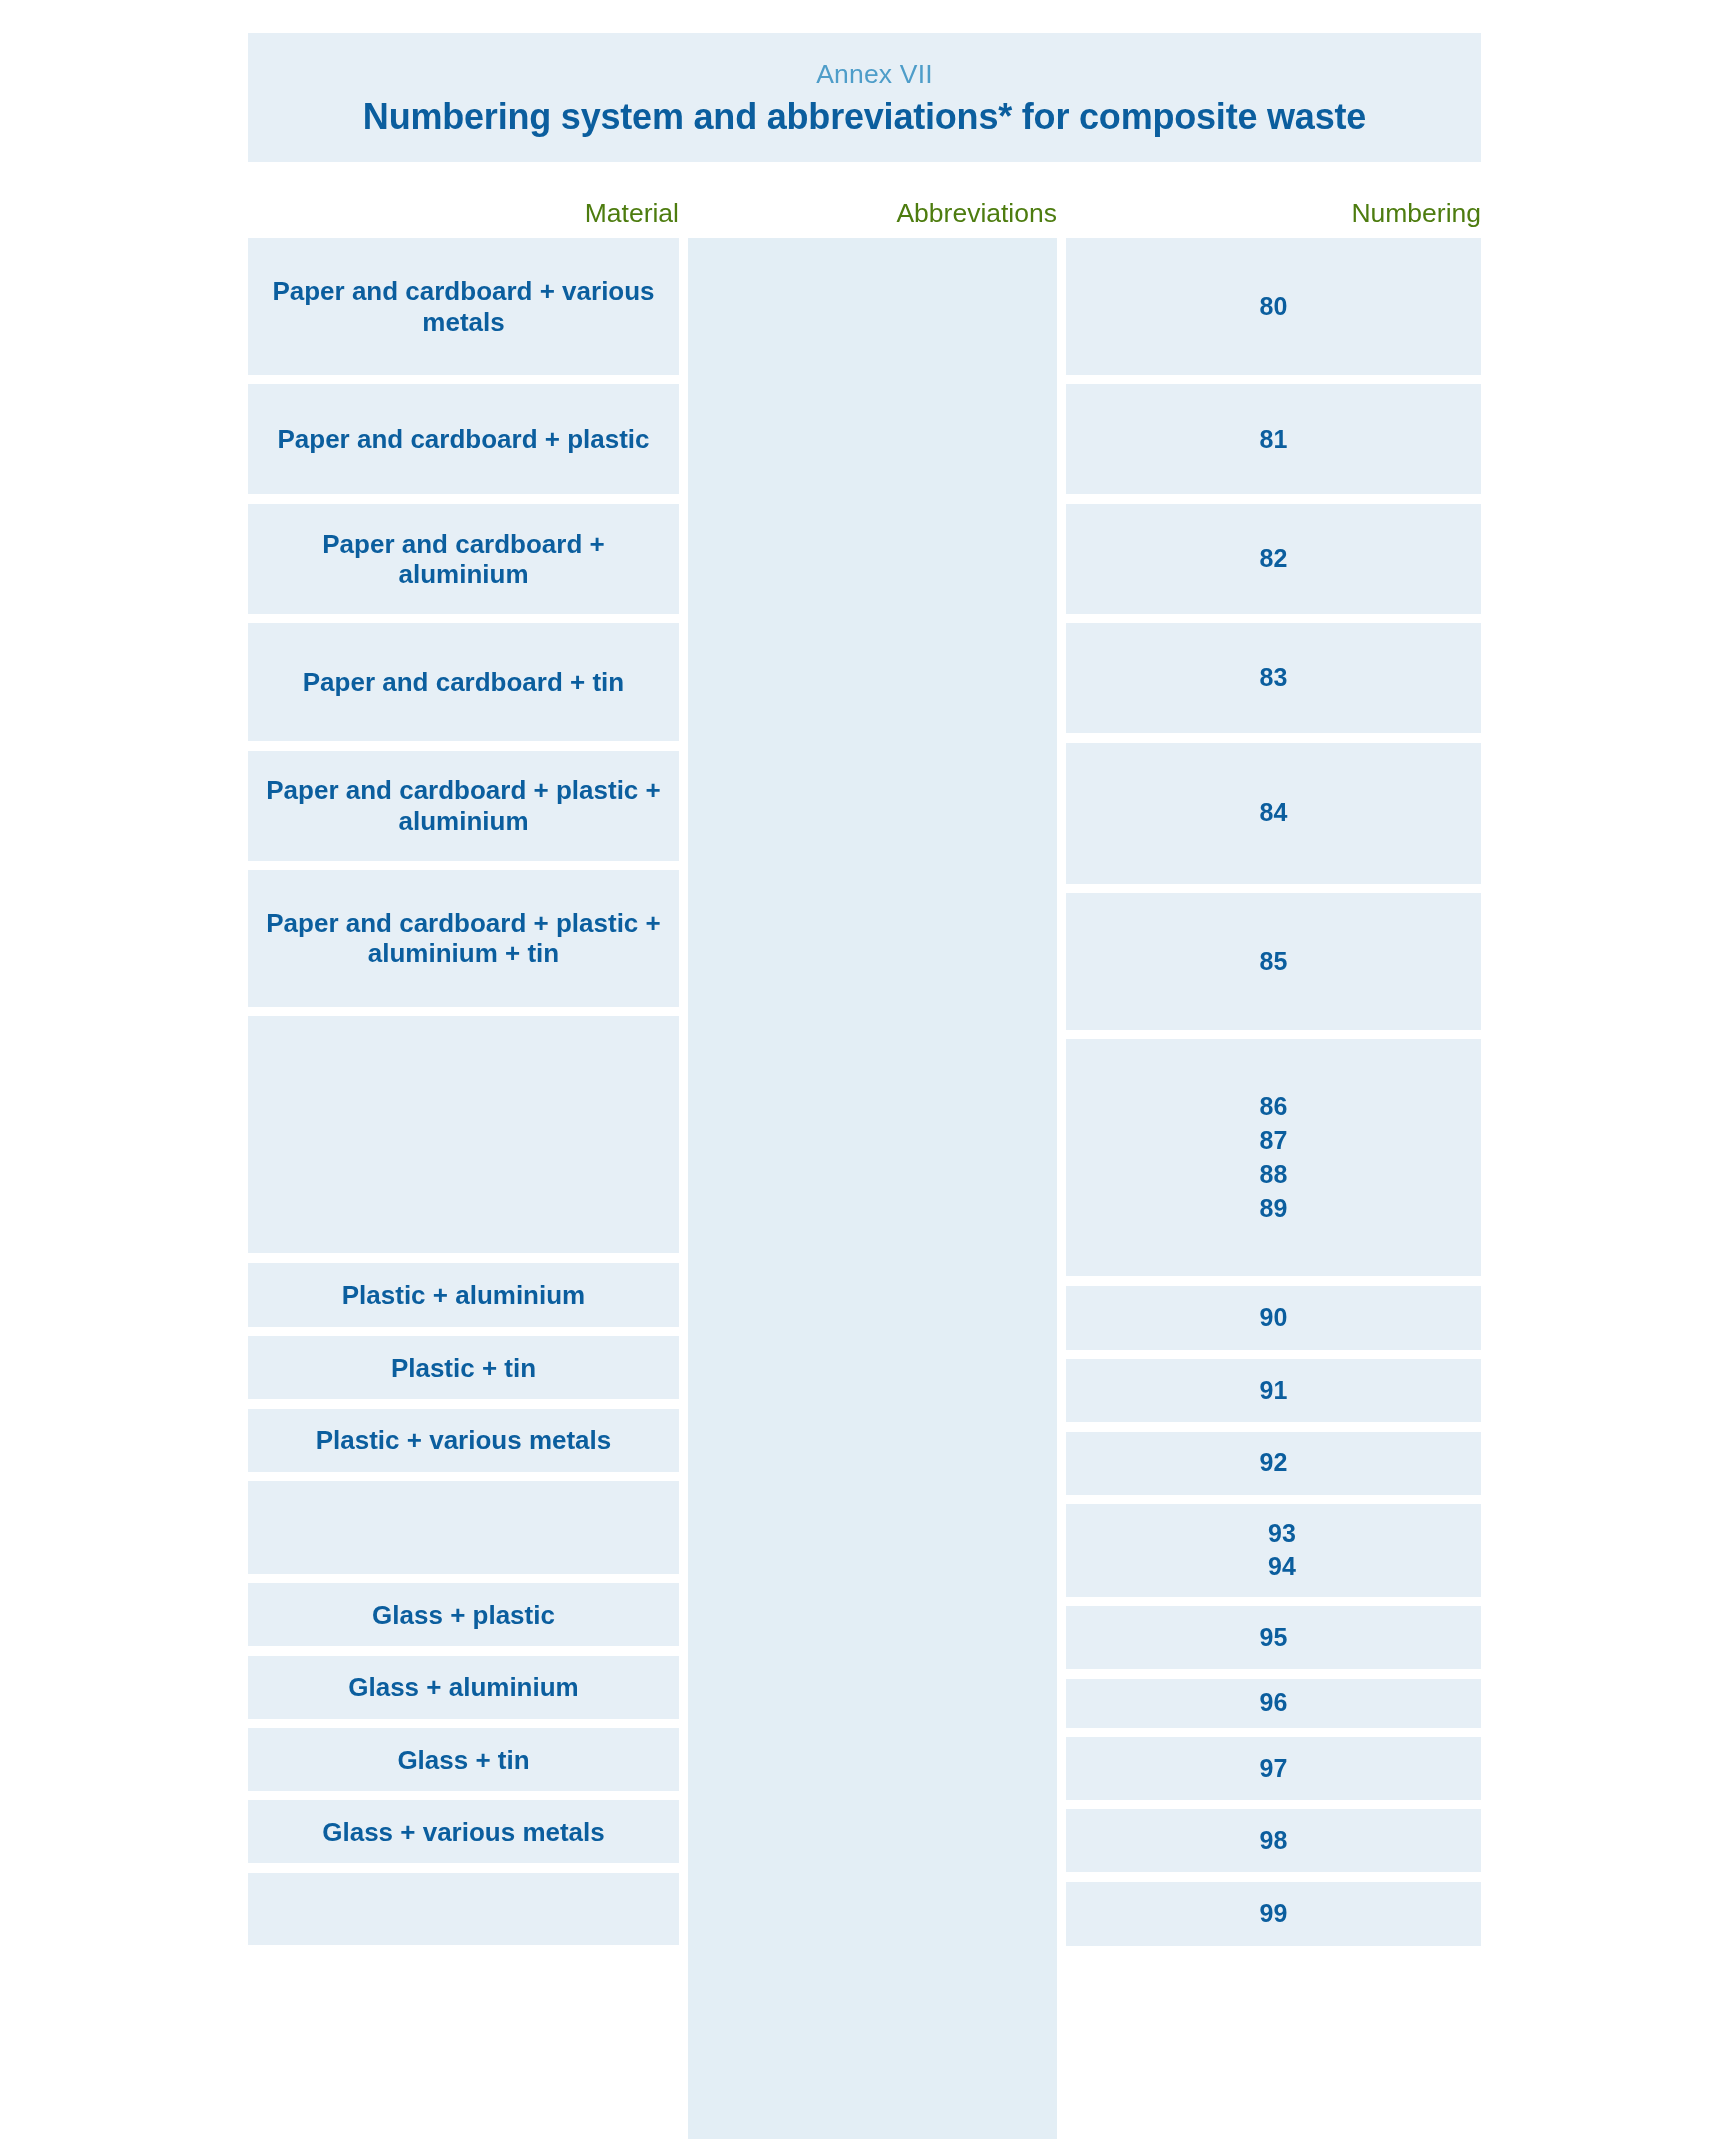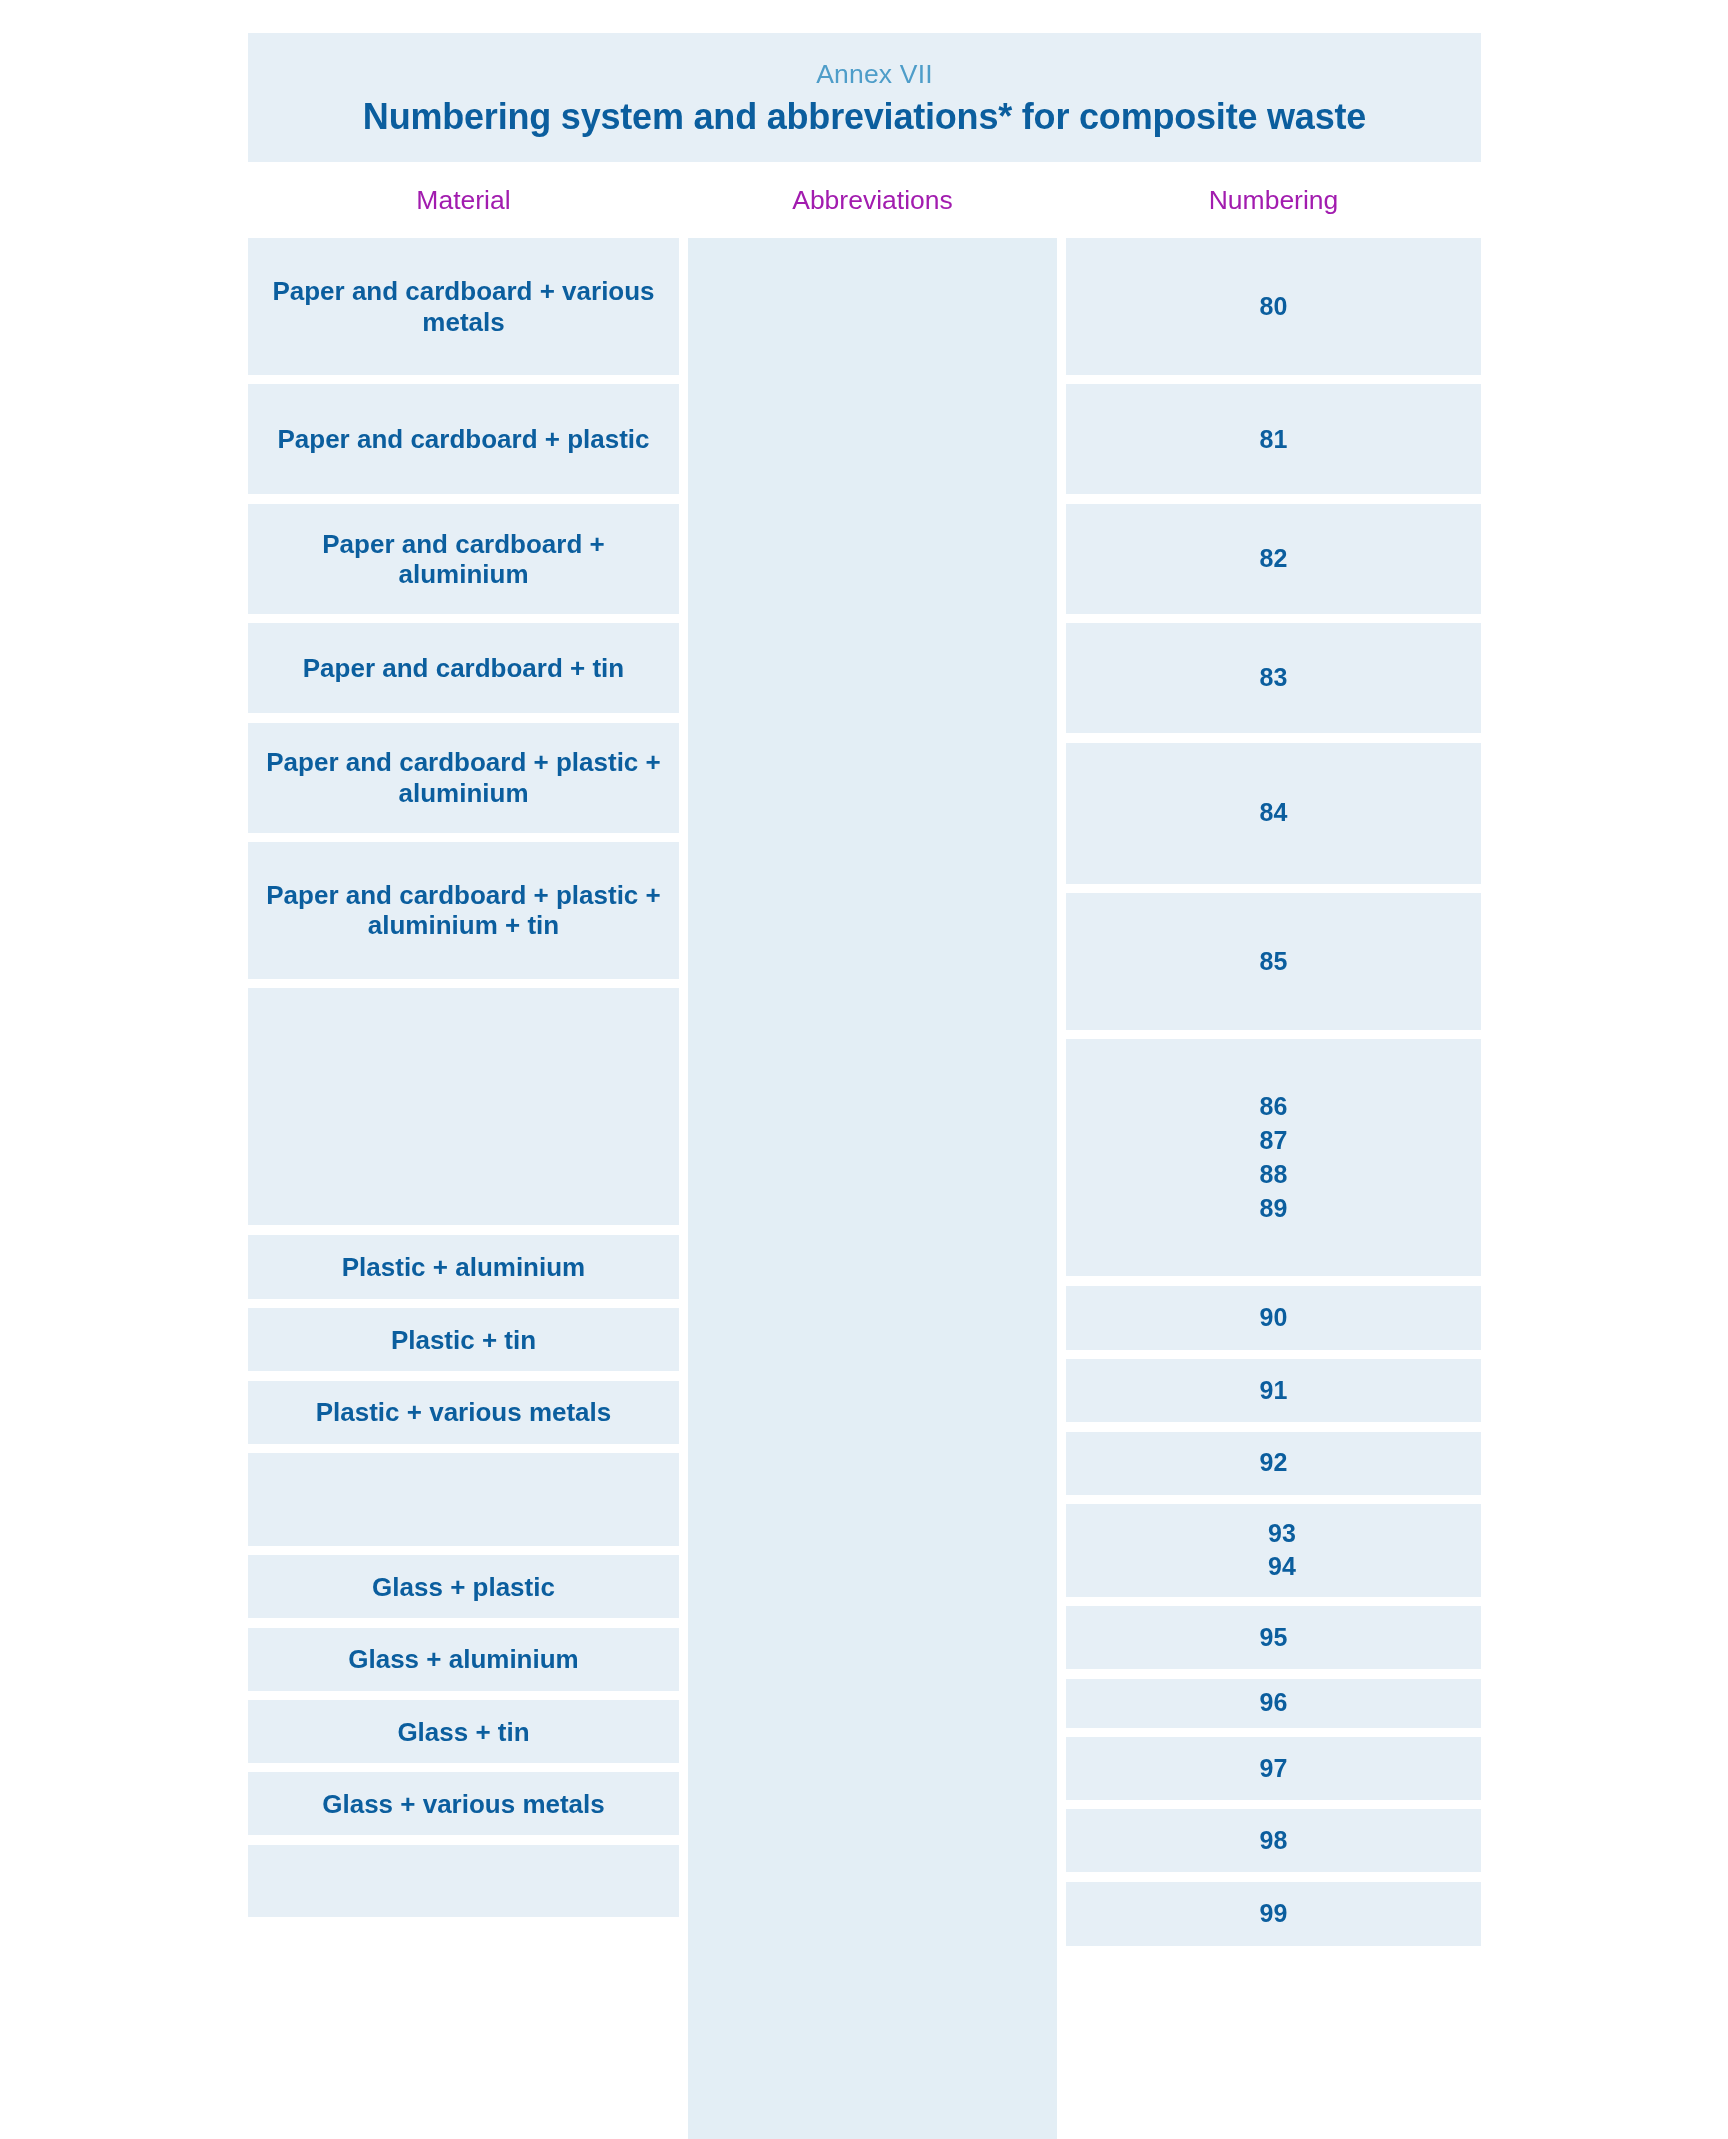--- a/index.html
+++ b/index.html
@@ -22,22 +22,22 @@
     font-size:26.5px;color:#4e9dc9;font-weight:400;letter-spacing:0.2px;margin-left:20px;
   }
   .maintitle{
     position:absolute;left:0;right:0;top:63px;
     text-align:center;
     font-size:36px;color:#0b5e9e;font-weight:700;letter-spacing:-0.2px;
   }
 
   
   .colhead{
-    position:absolute;top:183px;height:34px;
-    text-align:center;font-size:26.5px;color:#a21caf;font-weight:400;
+    position:absolute;top:196px;height:34px;
+    text-align:right;font-size:26.5px;color:#4d7c0f;font-weight:400;
     line-height:34px;
   }
   .ch-material{left:248px;width:431px;}
   .ch-abbrev{left:688px;width:369px;}
   .ch-number{left:1066px;width:415px;}
 
   
   .col-material{position:absolute;left:248px;top:238px;width:431px;}
   .col-abbrev{
     position:absolute;left:688px;top:238px;width:369px;height:1931px;
@@ -71,21 +71,21 @@
   </div>
 
   <div class="colhead ch-material">Material</div>
   <div class="colhead ch-abbrev">Abbreviations</div>
   <div class="colhead ch-number">Numbering</div>
 
   <div class="col-material" id="col-material">
       <div class="cell" style="height: 137px;">Paper and cardboard + various metals</div>
       <div class="cell" style="height: 110px;">Paper and cardboard + plastic</div>
       <div class="cell" style="height: 110px;">Paper and cardboard + aluminium</div>
-      <div class="cell" style="height: 90px;">Paper and cardboard + tin</div>
+      <div class="cell" style="height: 118px;">Paper and cardboard + tin</div>
       <div class="cell" style="height: 110px;">Paper and cardboard + plastic + aluminium</div>
       <div class="cell" style="height: 137px;">Paper and cardboard + plastic + aluminium + tin</div>
       <div class="cell empty" style="height: 237px;"></div>
       <div class="cell" style="height: 64px;">Plastic + aluminium</div>
       <div class="cell" style="height: 63px;">Plastic + tin</div>
       <div class="cell" style="height: 63px;">Plastic + various metals</div>
       <div class="cell empty" style="height: 93px;"></div>
       <div class="cell" style="height: 63px;">Glass + plastic</div>
       <div class="cell" style="height: 63px;">Glass + aluminium</div>
       <div class="cell" style="height: 63px;">Glass + tin</div>

